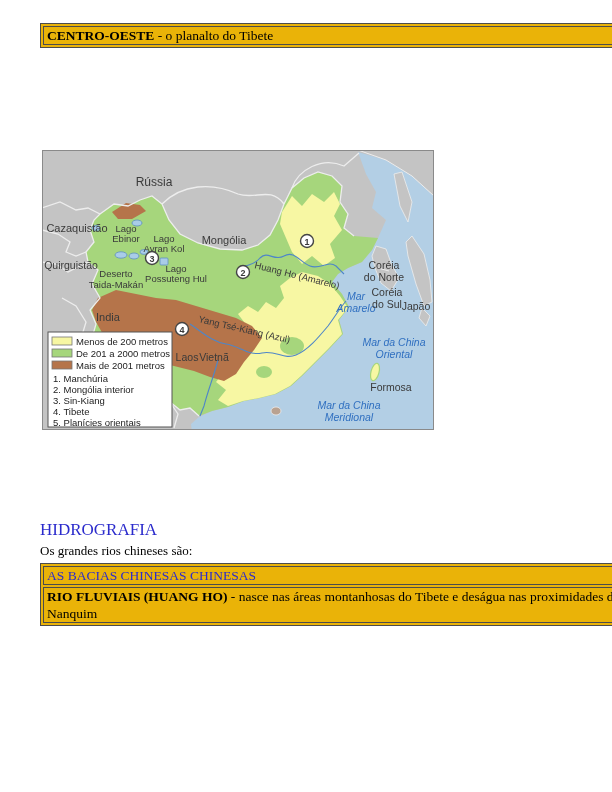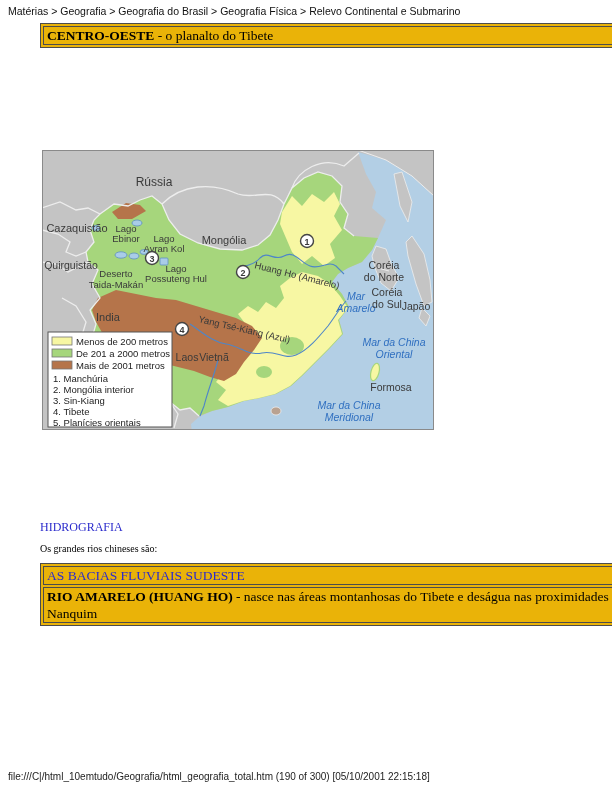--- a/index.html
+++ b/index.html
@@ -24,32 +24,31 @@
              text-align:center;margin-bottom:3px;color:#111;}
   svg text{font-family:"Liberation Sans",sans-serif;fill:#3a3a3a;}
   svg .sea-label{fill:#2f6fc0;font-style:italic;}
   svg .legend-text{fill:#222;}
 
   .crumb2{position:absolute;left:40px;top:500px;font-size:10px;color:#000;white-space:nowrap;}
   .crumb2 a{color:#000;text-decoration:underline;cursor:pointer;}
   .crumb2 a.first{font-weight:bold;}
   .crumb2 .sep{margin:0 3px;}
 
-  .hydro-heading{position:absolute;left:40px;top:520px;font-size:12px;color:#2b2bcc;cursor:pointer;}
-  .intro{position:absolute;left:40px;top:543px;font-size:10px;}
+  .hydro-heading{position:absolute;left:40px;top:520px;font-size:17px;color:#2b2bcc;cursor:pointer;}
+  .intro{position:absolute;left:40px;top:543px;font-size:13px;}
 
   .footer{position:absolute;left:8px;top:771px;font-family:"Liberation Sans",sans-serif;
           font-size:10px;color:#222;white-space:nowrap;}
 </style>
 </head>
 <body>
 
 <div class="page">
 
-  <div class="crumb-top">Matérias &gt; Geografia &gt; Geografia do Brasil &gt; Geografia Física &gt; Relevo Continental e Submarino</div>
 
   <table class="data-table" id="relief-table">
     <tbody>
       <tr>
           <td>
         <span class="term">CENTRO-OESTE</span><span> - o planalto do Tibete</span>
       </td>
         </tr>
     </tbody>
   </table>
@@ -192,26 +191,25 @@
   </div>
 
 
   <div class="hydro-heading">HIDROGRAFIA</div>
   <div class="intro">Os grandes rios chineses são:</div>
 
   <table class="data-table" id="basins-table">
     <tbody>
       <tr>
           <td>
-        <span class="blue-link">AS BACIAS FLUVIAIS SUDESTE</span>
+        <span class="blue-link">AS BACIAS CHINESAS CHINESAS</span>
       </td>
         </tr>
       <tr>
           <td>
-        <span class="term">RIO AMARELO (HUANG HO)</span><span> - nasce nas áreas montanhosas do Tibete e deságua nas proximidades de Nanquim</span>
+        <span class="term">RIO FLUVIAIS (HUANG HO)</span><span> - nasce nas áreas montanhosas do Tibete e deságua nas proximidades de Nanquim</span>
       </td>
         </tr>
     </tbody>
   </table>
 
-  <div class="footer">file:///C|/html_10emtudo/Geografia/html_geografia_total.htm (190 of 300) [05/10/2001 22:15:18]</div>
 
 </div>
 
 </body></html>

